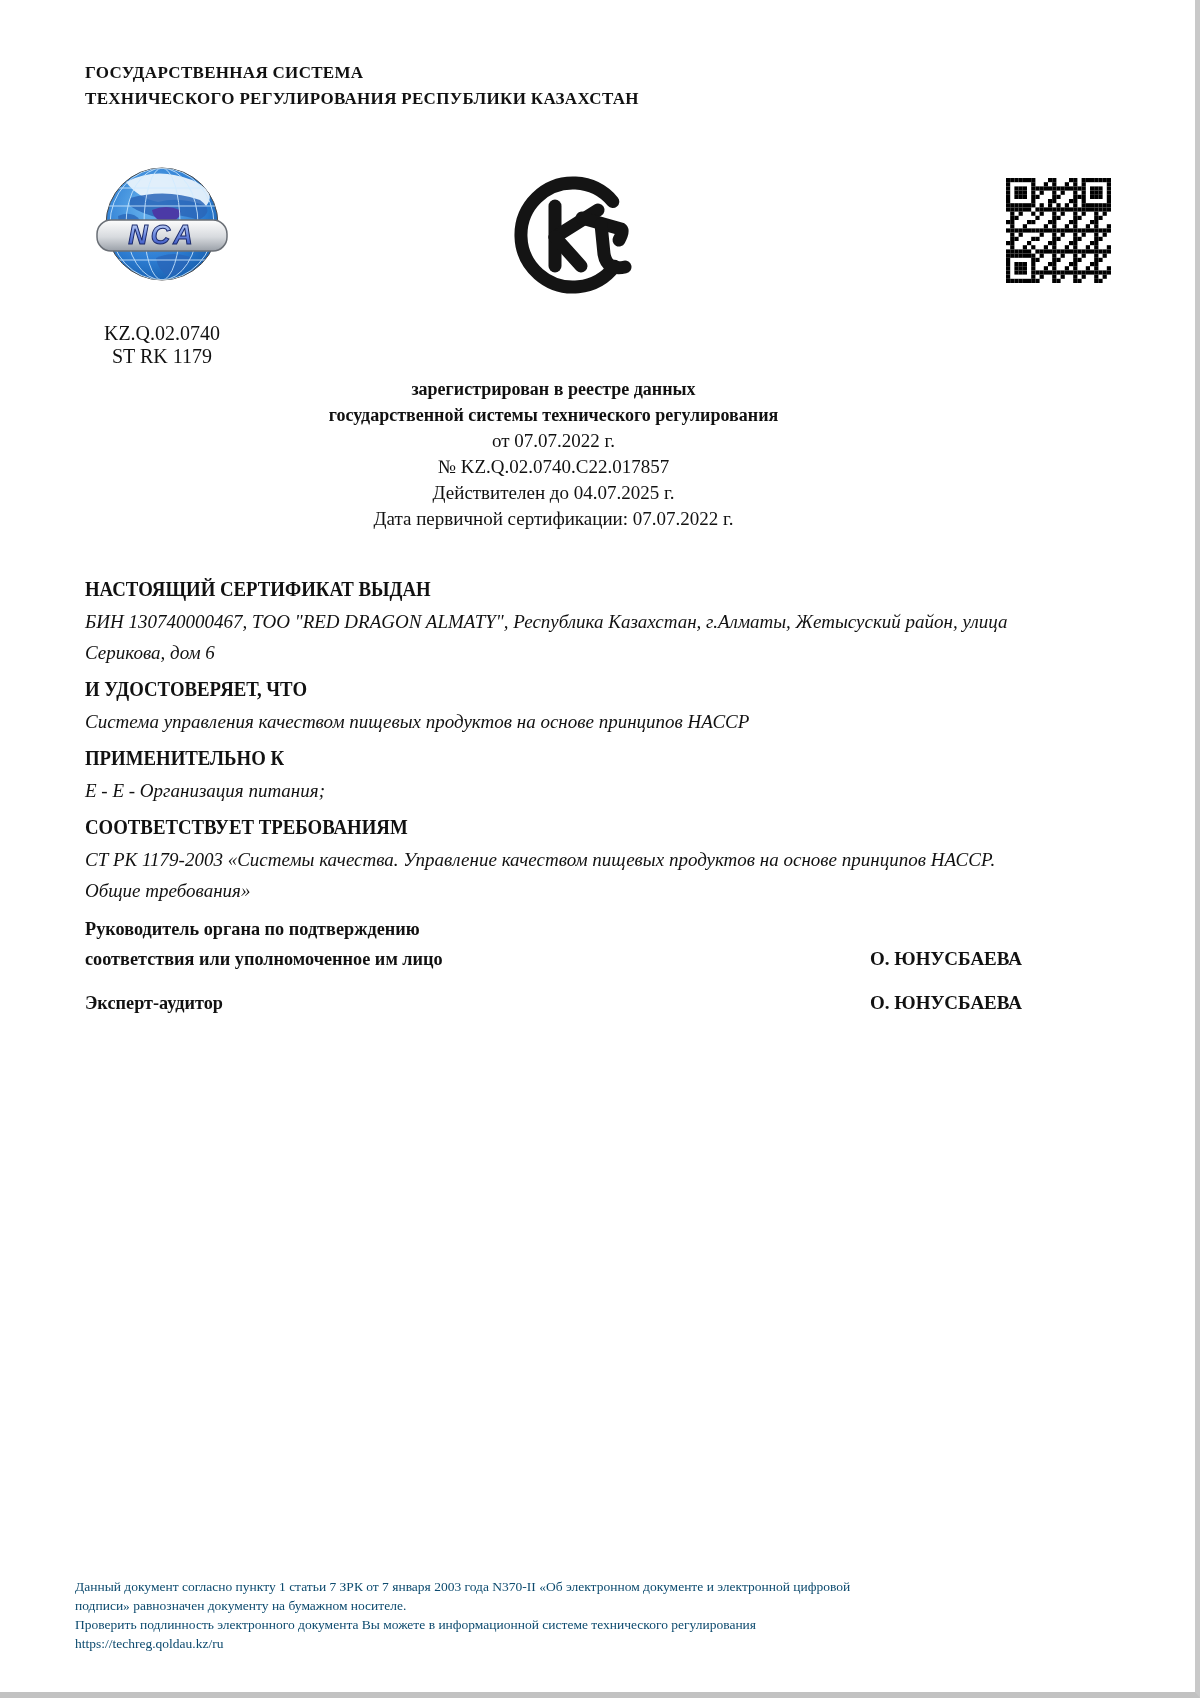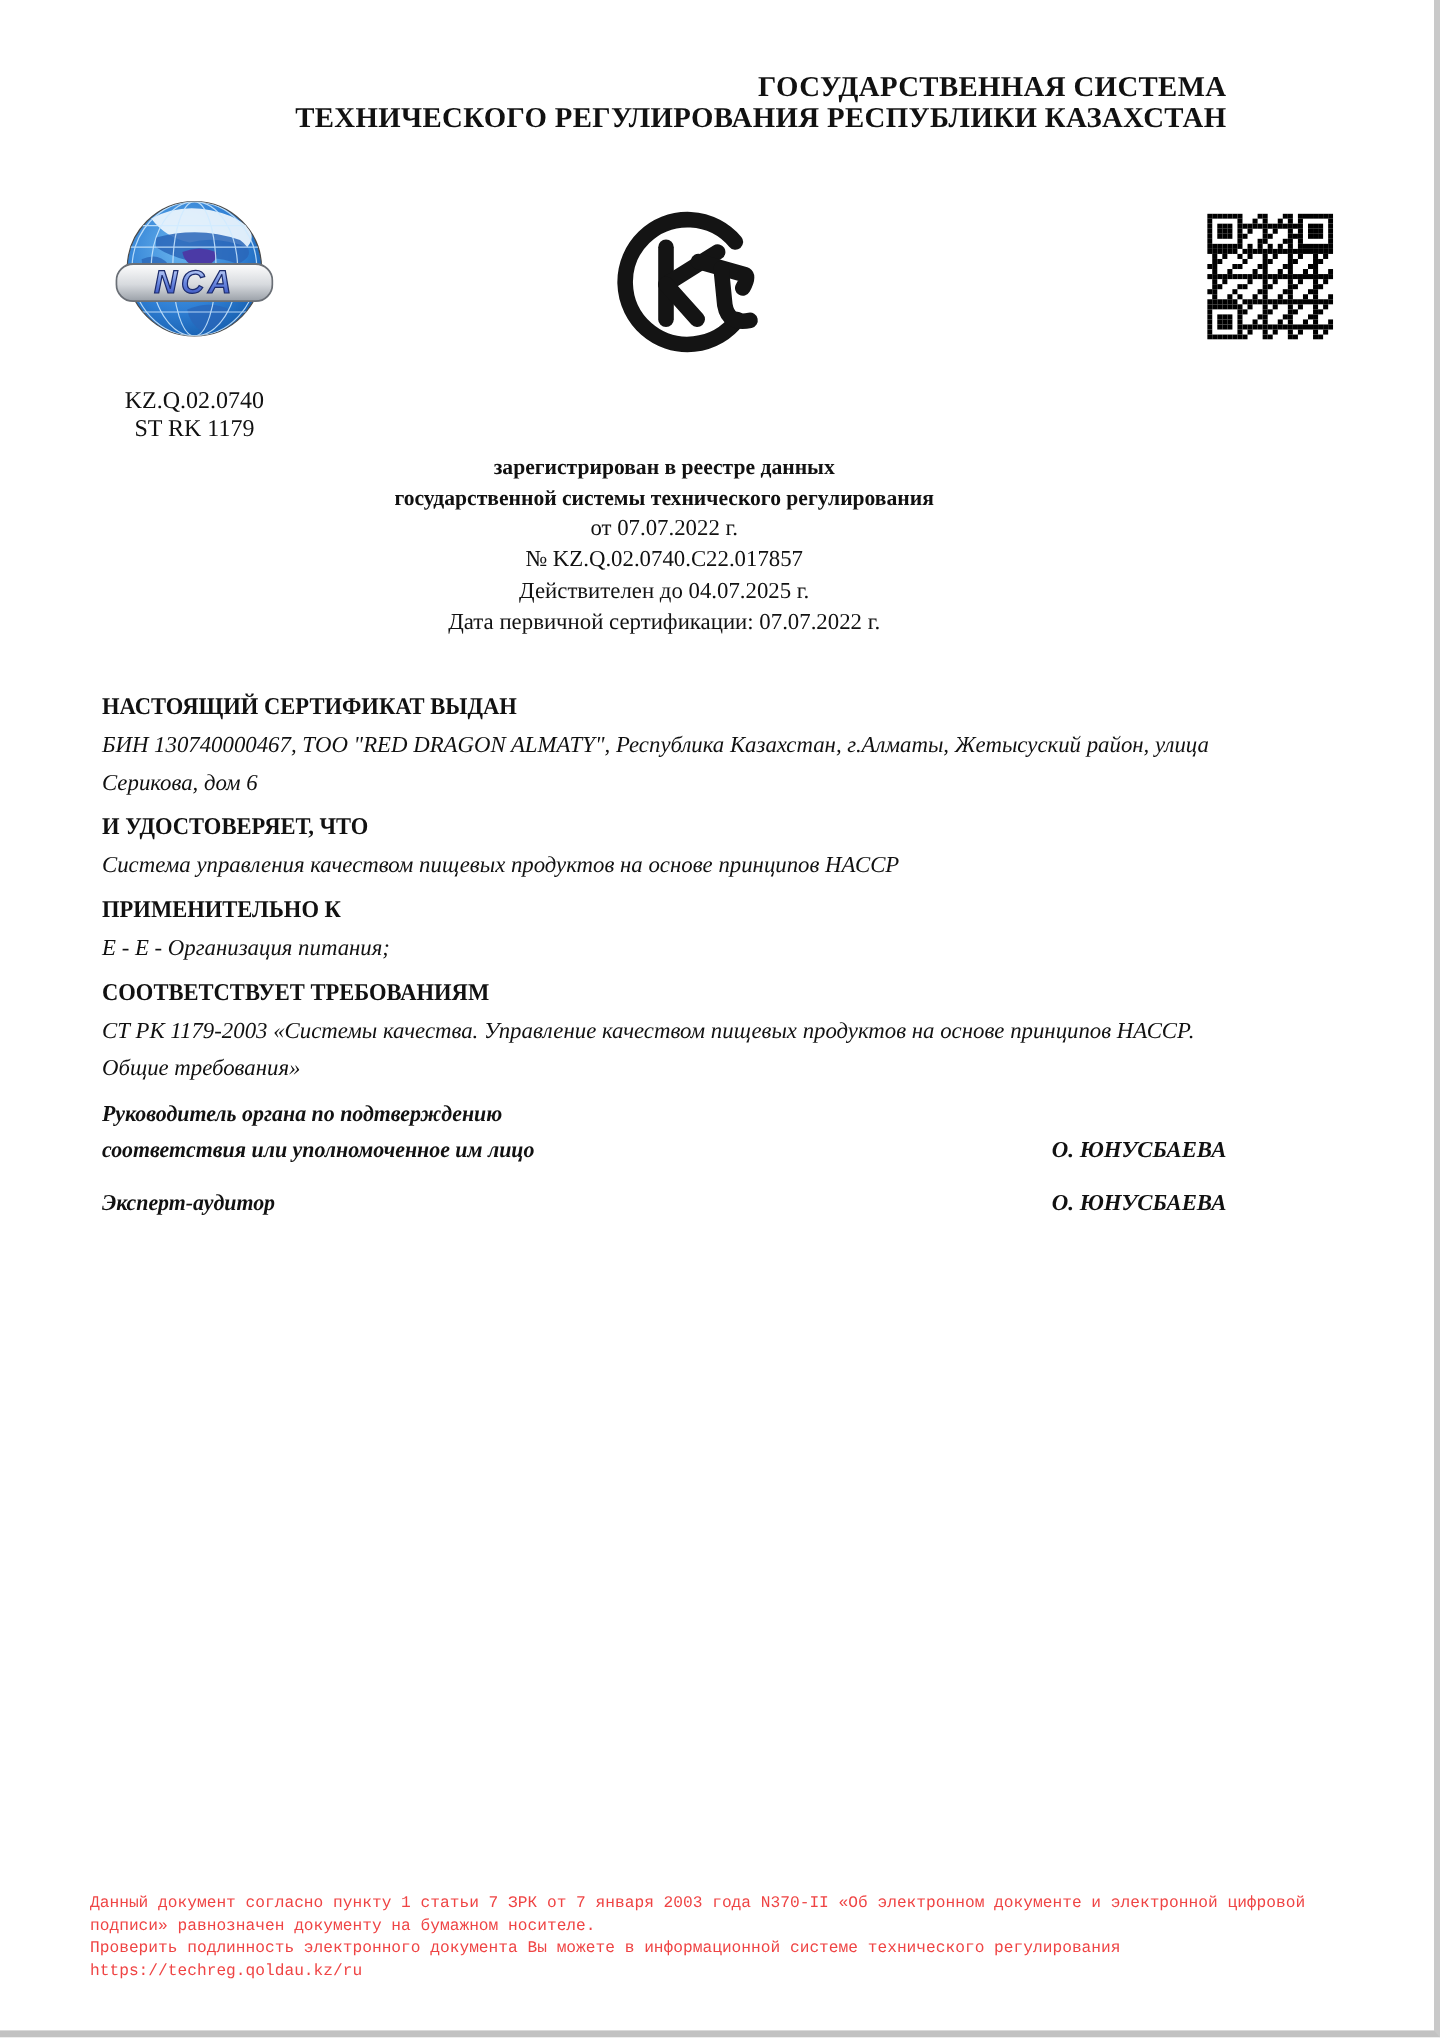--- a/index.html
+++ b/index.html
@@ -9,48 +9,48 @@
     background:#ffffff;
     box-sizing:border-box;
     border-right:5px solid #c9c9c9;
     border-bottom:6px solid #c2c2c2;
     overflow:hidden;
     font-family:"Liberation Serif", serif;
     color:#111;
   }
   .content{position:absolute;left:85px;top:0;width:937px;}
   
-  .doc-header{margin-top:60px;text-align:right;font-weight:bold;font-size:24px;line-height:26px;letter-spacing:.3px;}
+  .doc-header{margin-top:60px;text-align:left;font-weight:bold;font-size:17px;line-height:26px;letter-spacing:.3px;}
   
   .logo-row{position:relative;height:230px;}
   .nca-block{position:absolute;left:2px;top:50px;width:150px;text-align:center;}
   .nca-codes{margin-top:24px;font-size:20px;line-height:23px;}
   .kt-block{position:absolute;left:423px;top:58px;}
   .qr-block{position:absolute;left:921px;top:66px;width:105px;height:105px;}
   .qr-block svg{display:block;}
   
   .title-block{margin-top:34px;text-align:center;}
   .cert-title{font-size:35px;line-height:46px;font-weight:bold;letter-spacing:.5px;}
   .reg-line{font-size:18px;line-height:26px;font-weight:bold;}
   .meta-line{font-size:19px;line-height:26px;}
   
   .sections{margin-top:44px;}
   .section{margin-bottom:8px;}
   .section-heading{display:inline-block;transform:scaleX(.94);transform-origin:left center;
     font-size:20px;line-height:26px;font-weight:bold;margin-bottom:4px;white-space:nowrap;}
   .section-body{font-style:italic;font-size:19px;line-height:31px;}
   
-  .signatures{margin-top:6px;font-size:19px;font-style:italic;}
+  .signatures{margin-top:6px;font-size:19px;}
   .sig-label{font-weight:bold;line-height:30px;display:inline-block;transform:scaleX(.96);transform-origin:left center;}
   .sig-row{display:flex;justify-content:space-between;align-items:flex-end;line-height:30px;}
   .sig-name{font-weight:bold;white-space:nowrap;}
   .sig-row2{margin-top:14px;}
   
   .doc-footer{position:absolute;left:75px;top:1577px;right:60px;
-    font-family:Liberation Mono, monospace;font-size:13.5px;line-height:19px;color:#ef4444;}
+    font-family:Liberation Serif, serif;font-size:13.5px;line-height:19px;color:#0c4a6e;}
 </style>
 </head>
 <body>
 
 <div class="page">
   <div class="content">
 
     <div class="doc-header">
       <div>ГОСУДАРСТВЕННАЯ СИСТЕМА</div>
       <div>ТЕХНИЧЕСКОГО РЕГУЛИРОВАНИЯ РЕСПУБЛИКИ КАЗАХСТАН</div>

